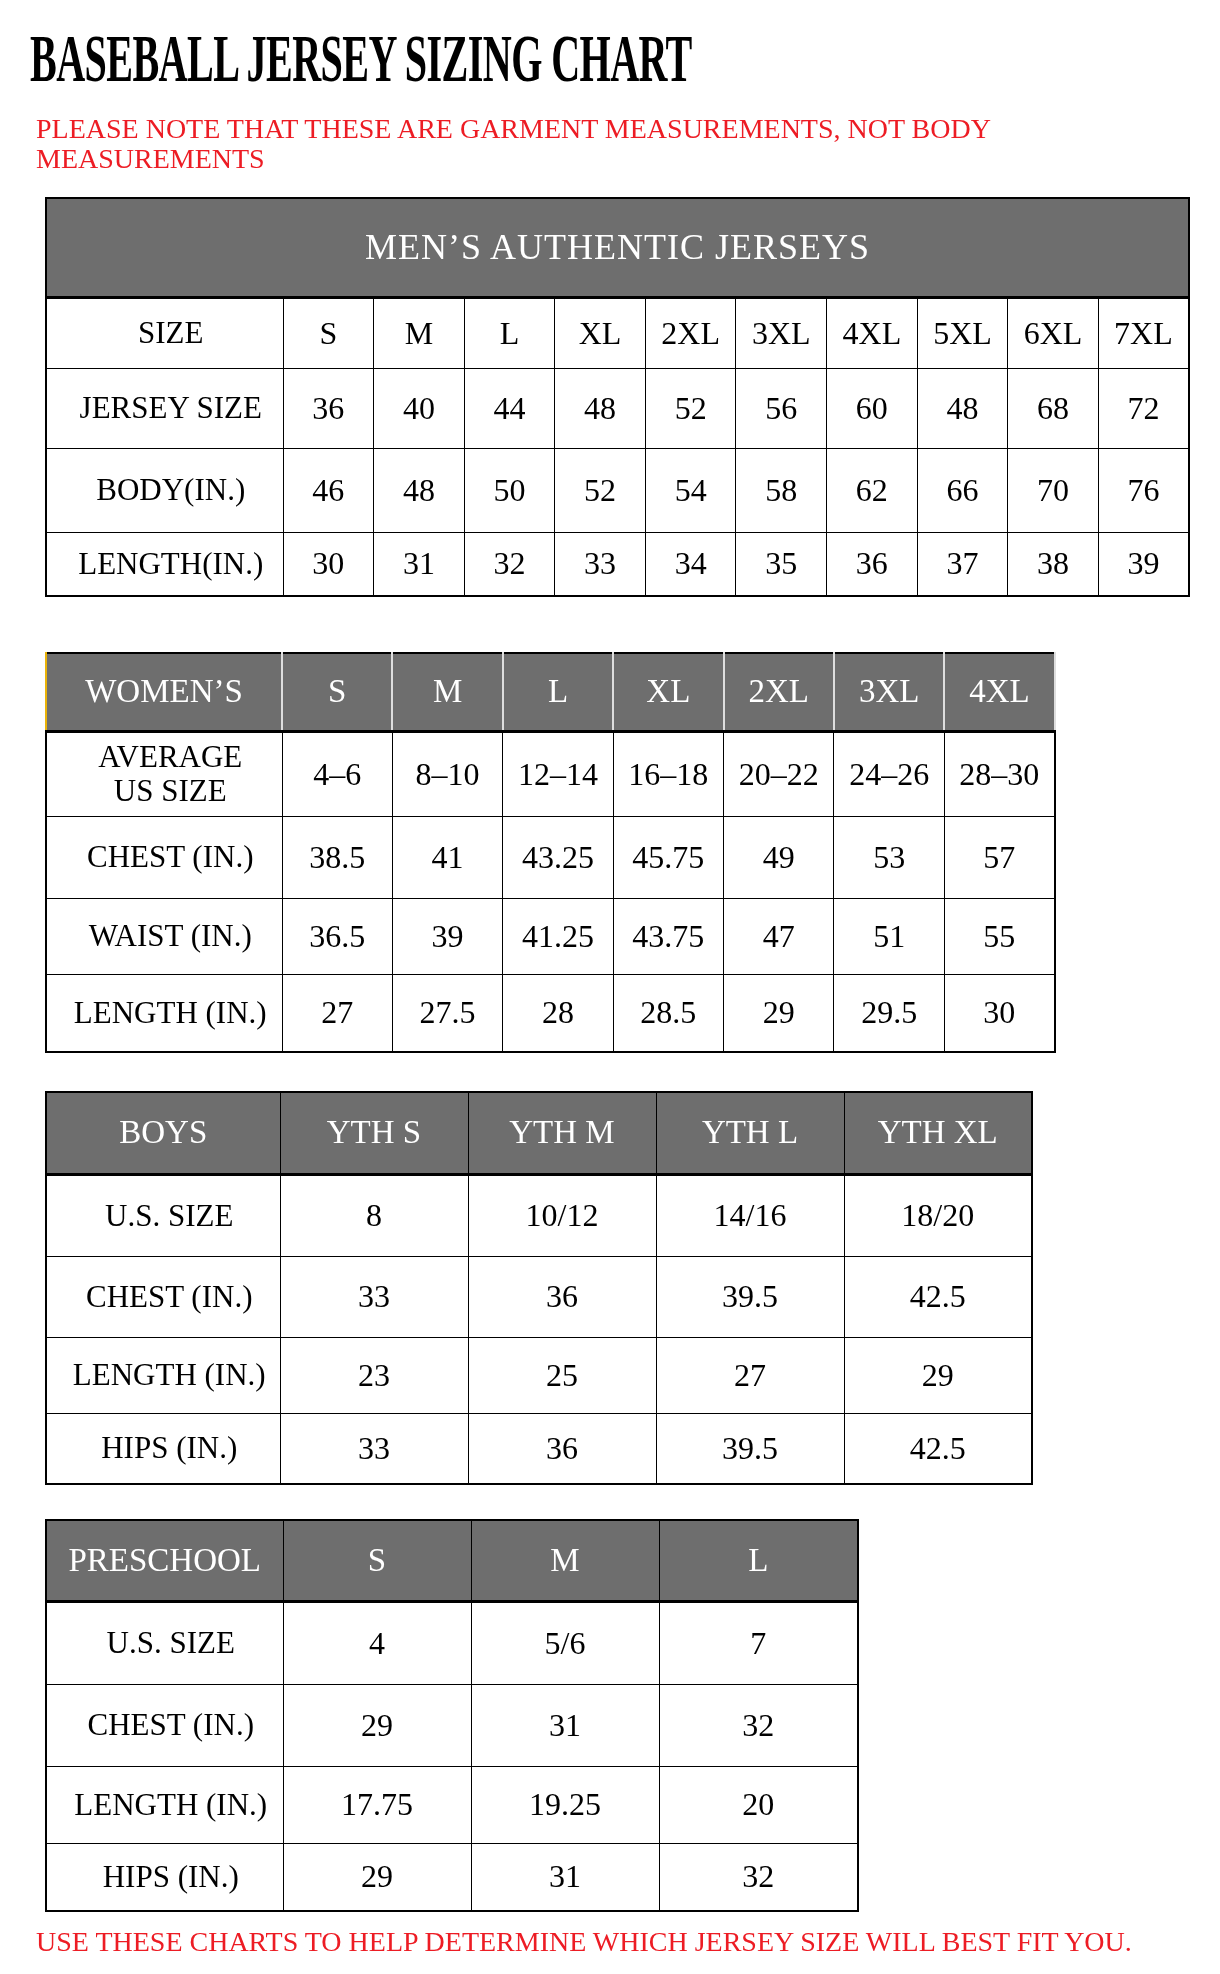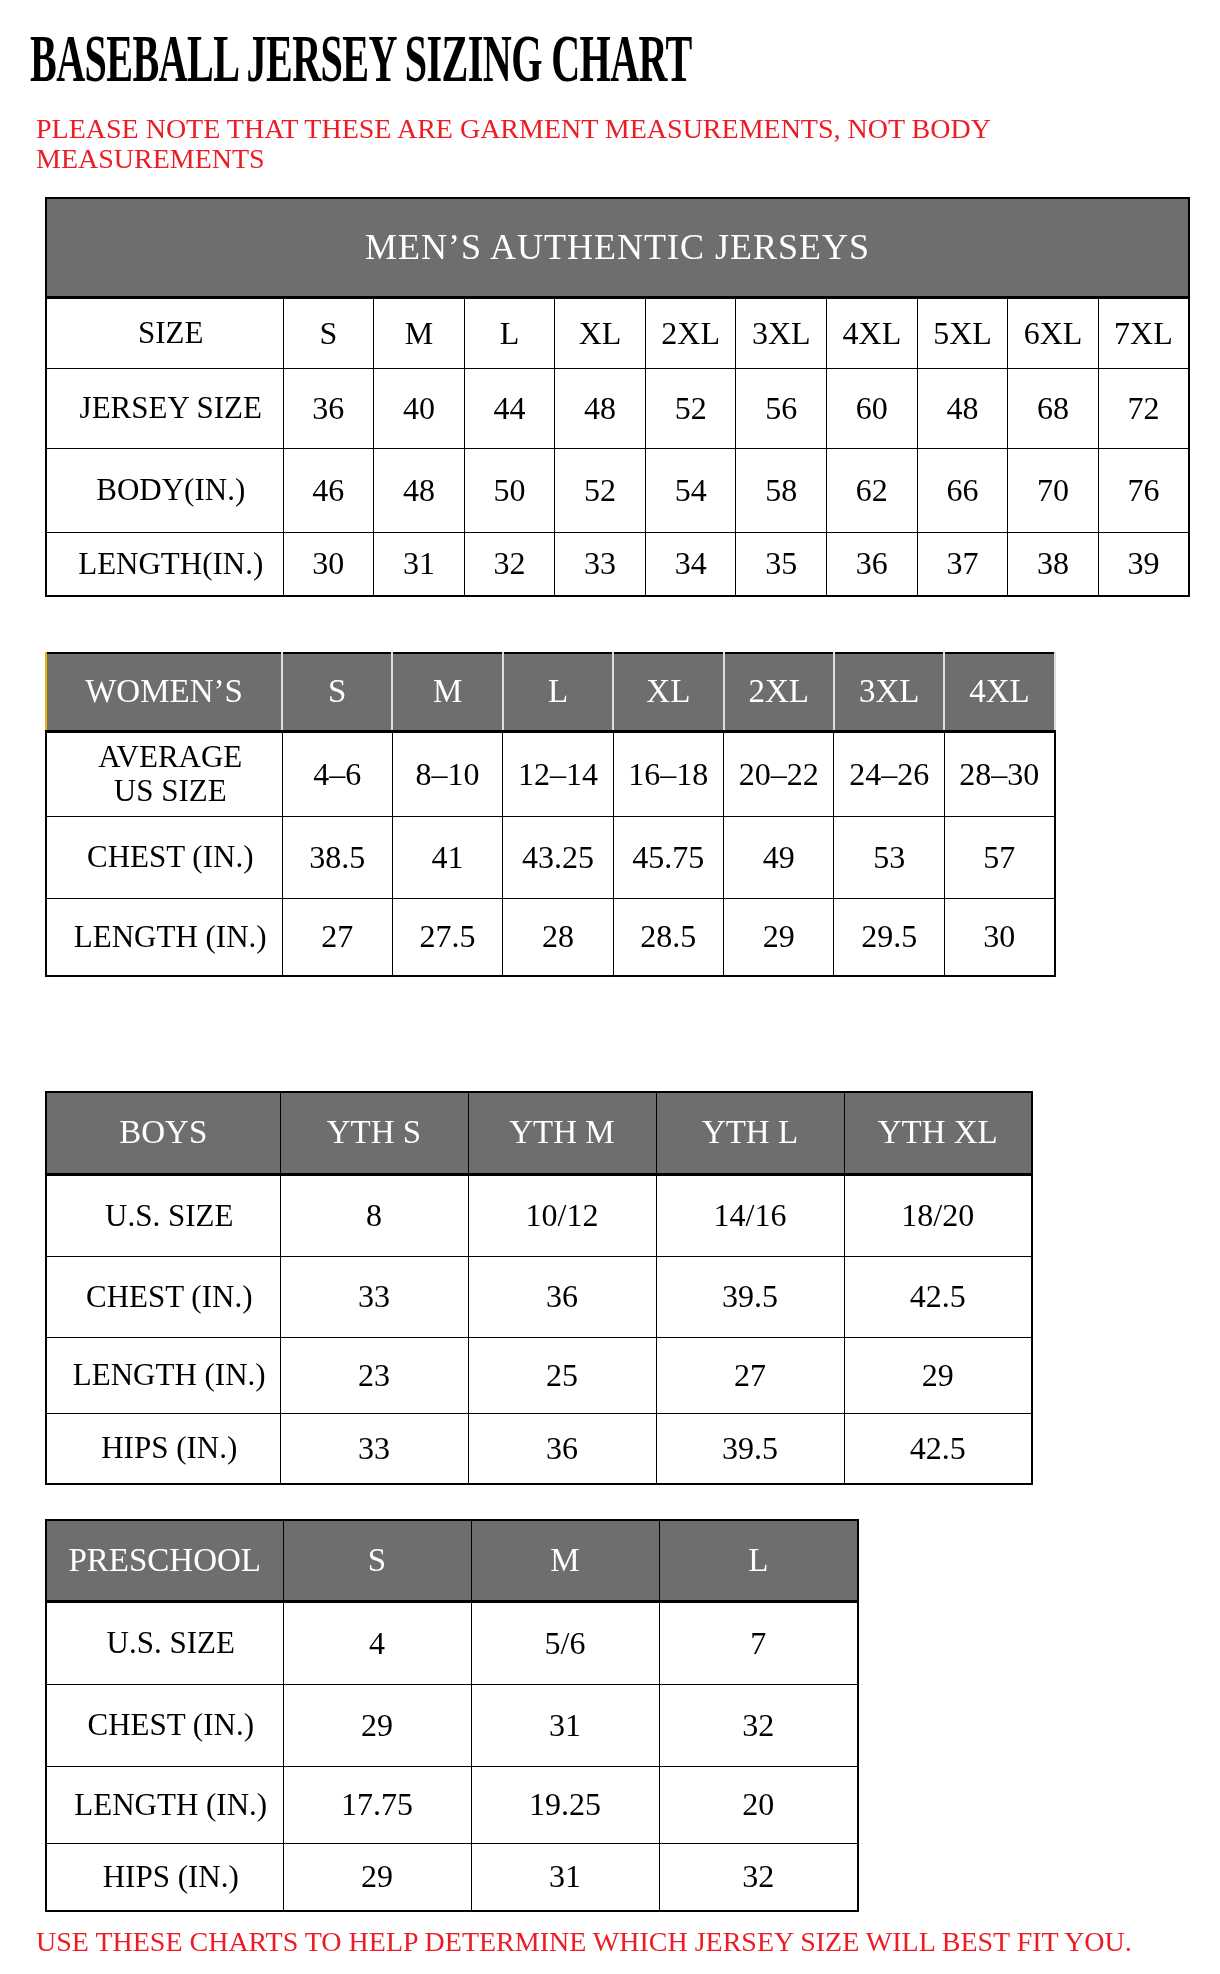--- a/index.html
+++ b/index.html
@@ -161,20 +161,30 @@
     <tr style="height:82px">
       <td class="lbl">CHEST (IN.)</td>
       <td>38.5</td>
       <td>41</td>
       <td>43.25</td>
       <td>45.75</td>
       <td>49</td>
       <td>53</td>
       <td>57</td>
     </tr>
+    <tr style="height:76px">
+      <td class="lbl">WAIST (IN.)</td>
+      <td>36.5</td>
+      <td>39</td>
+      <td>41.25</td>
+      <td>43.75</td>
+      <td>47</td>
+      <td>51</td>
+      <td>55</td>
+    </tr>
     <tr style="height:78px">
       <td class="lbl">LENGTH (IN.)</td>
       <td>27</td>
       <td>27.5</td>
       <td>28</td>
       <td>28.5</td>
       <td>29</td>
       <td>29.5</td>
       <td>30</td>
     </tr>

